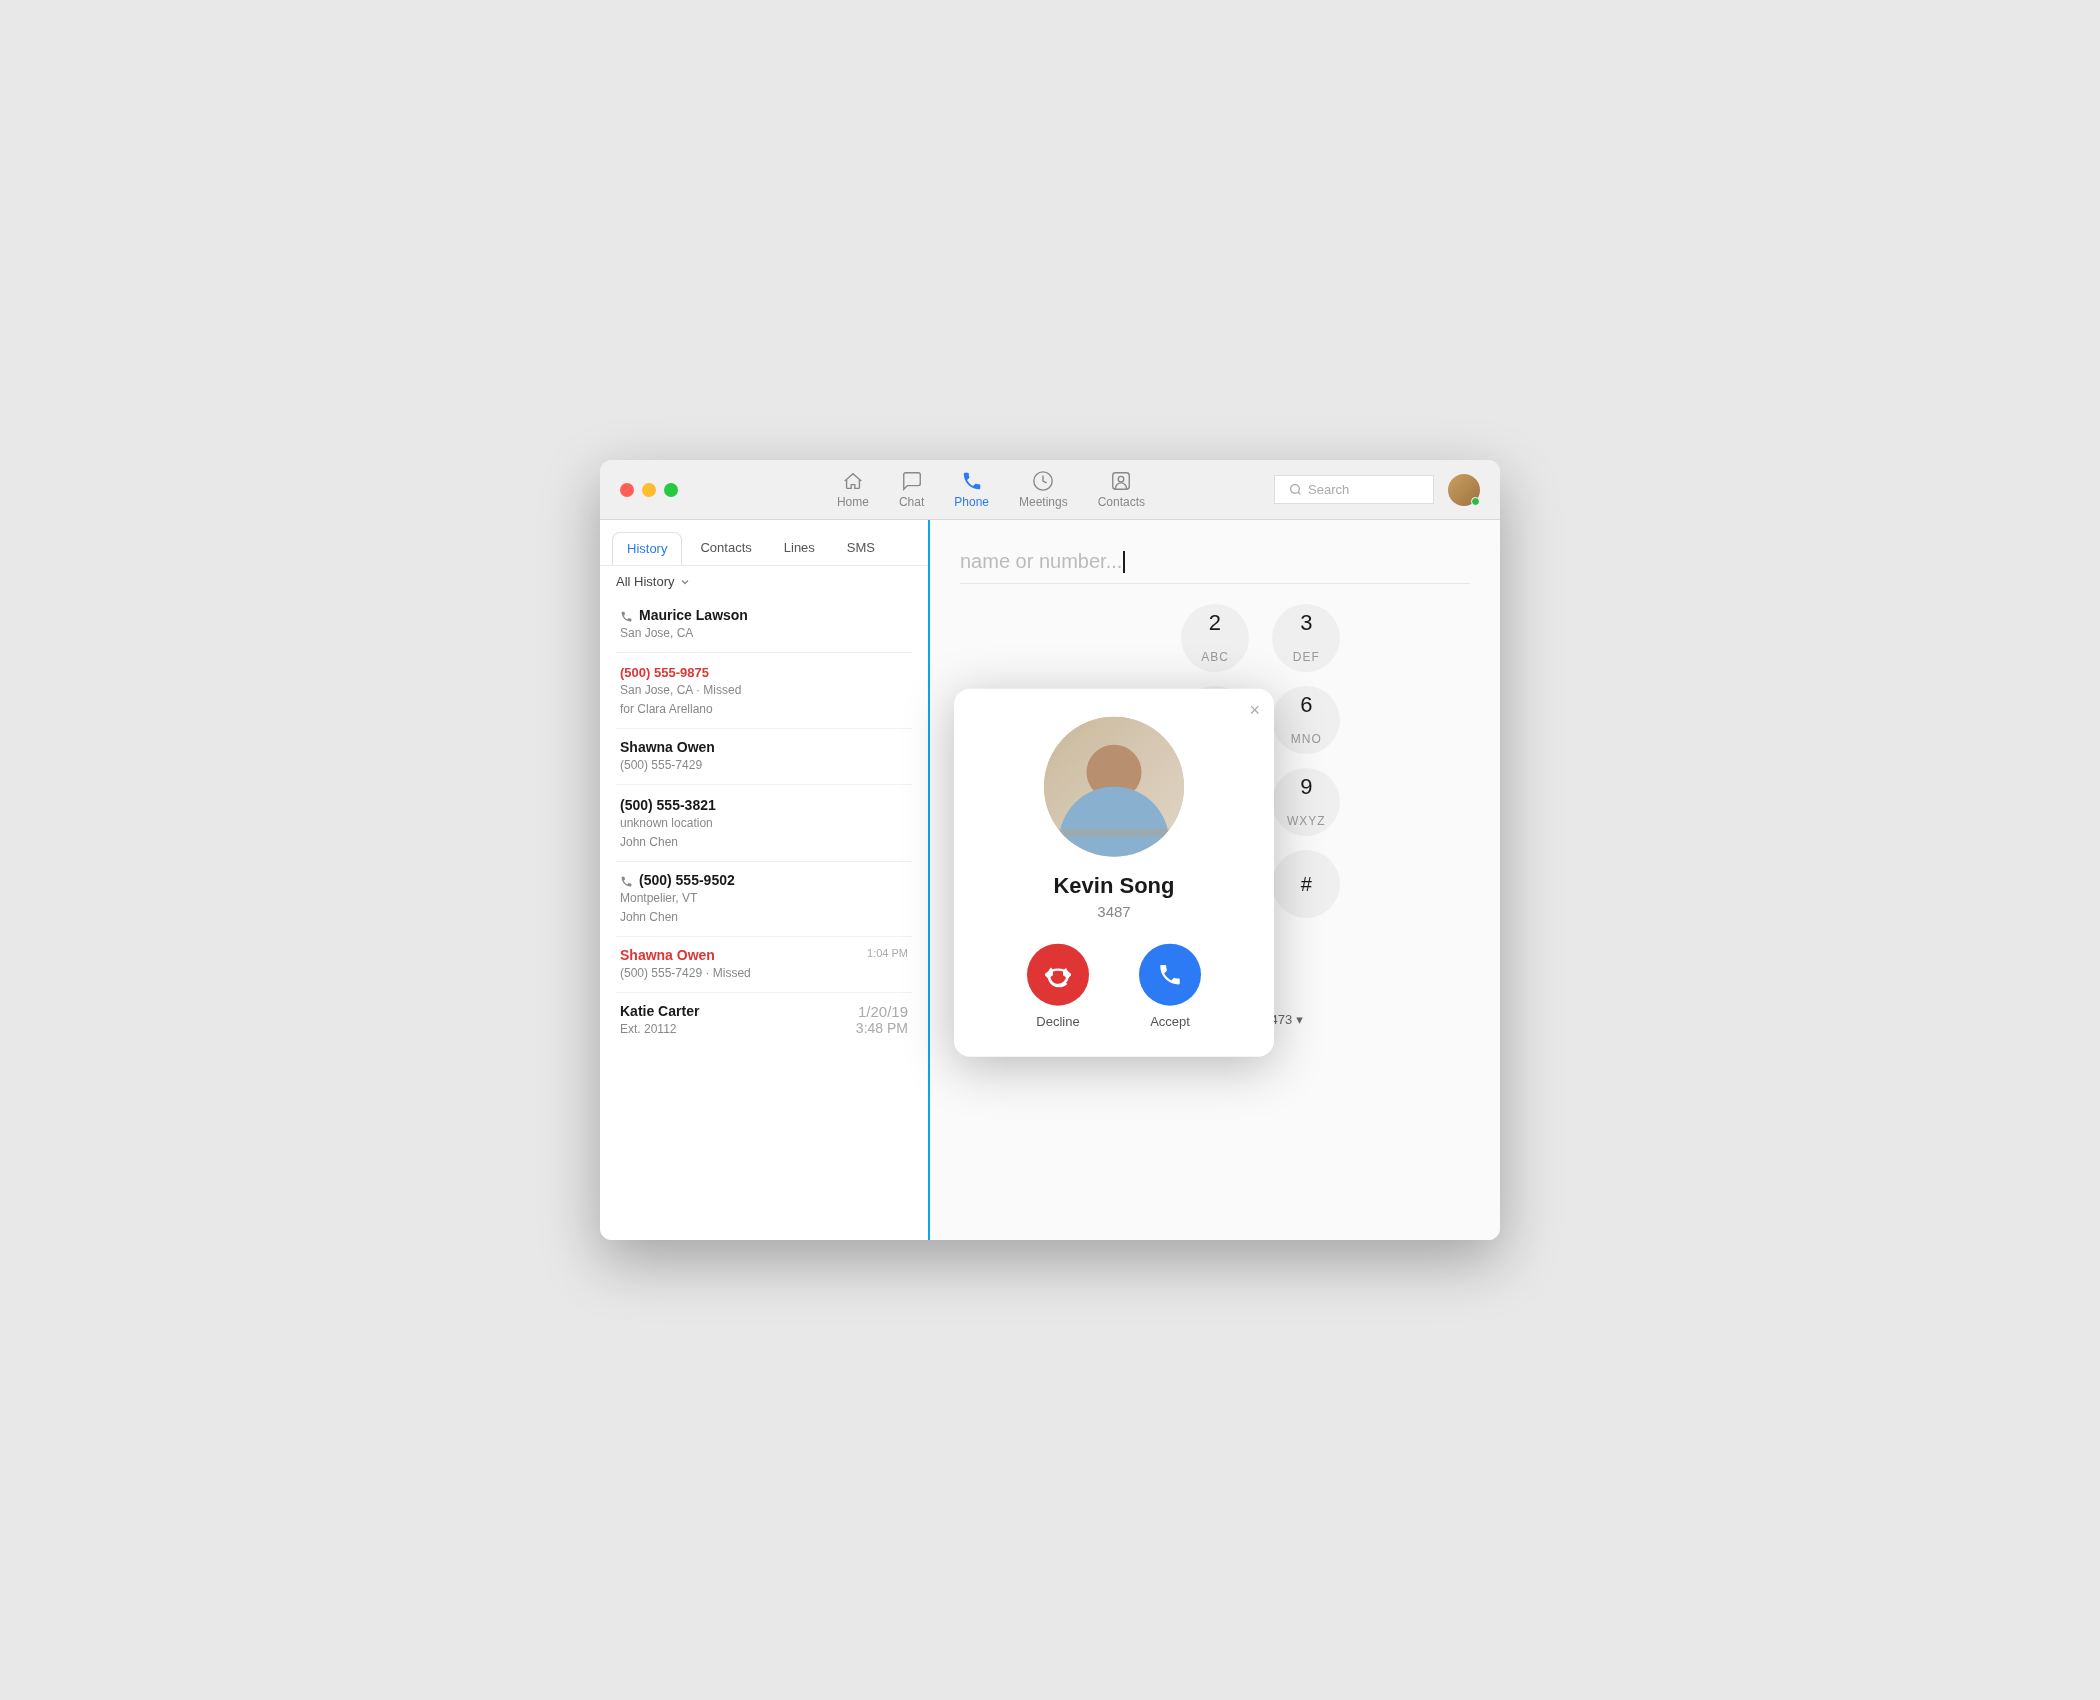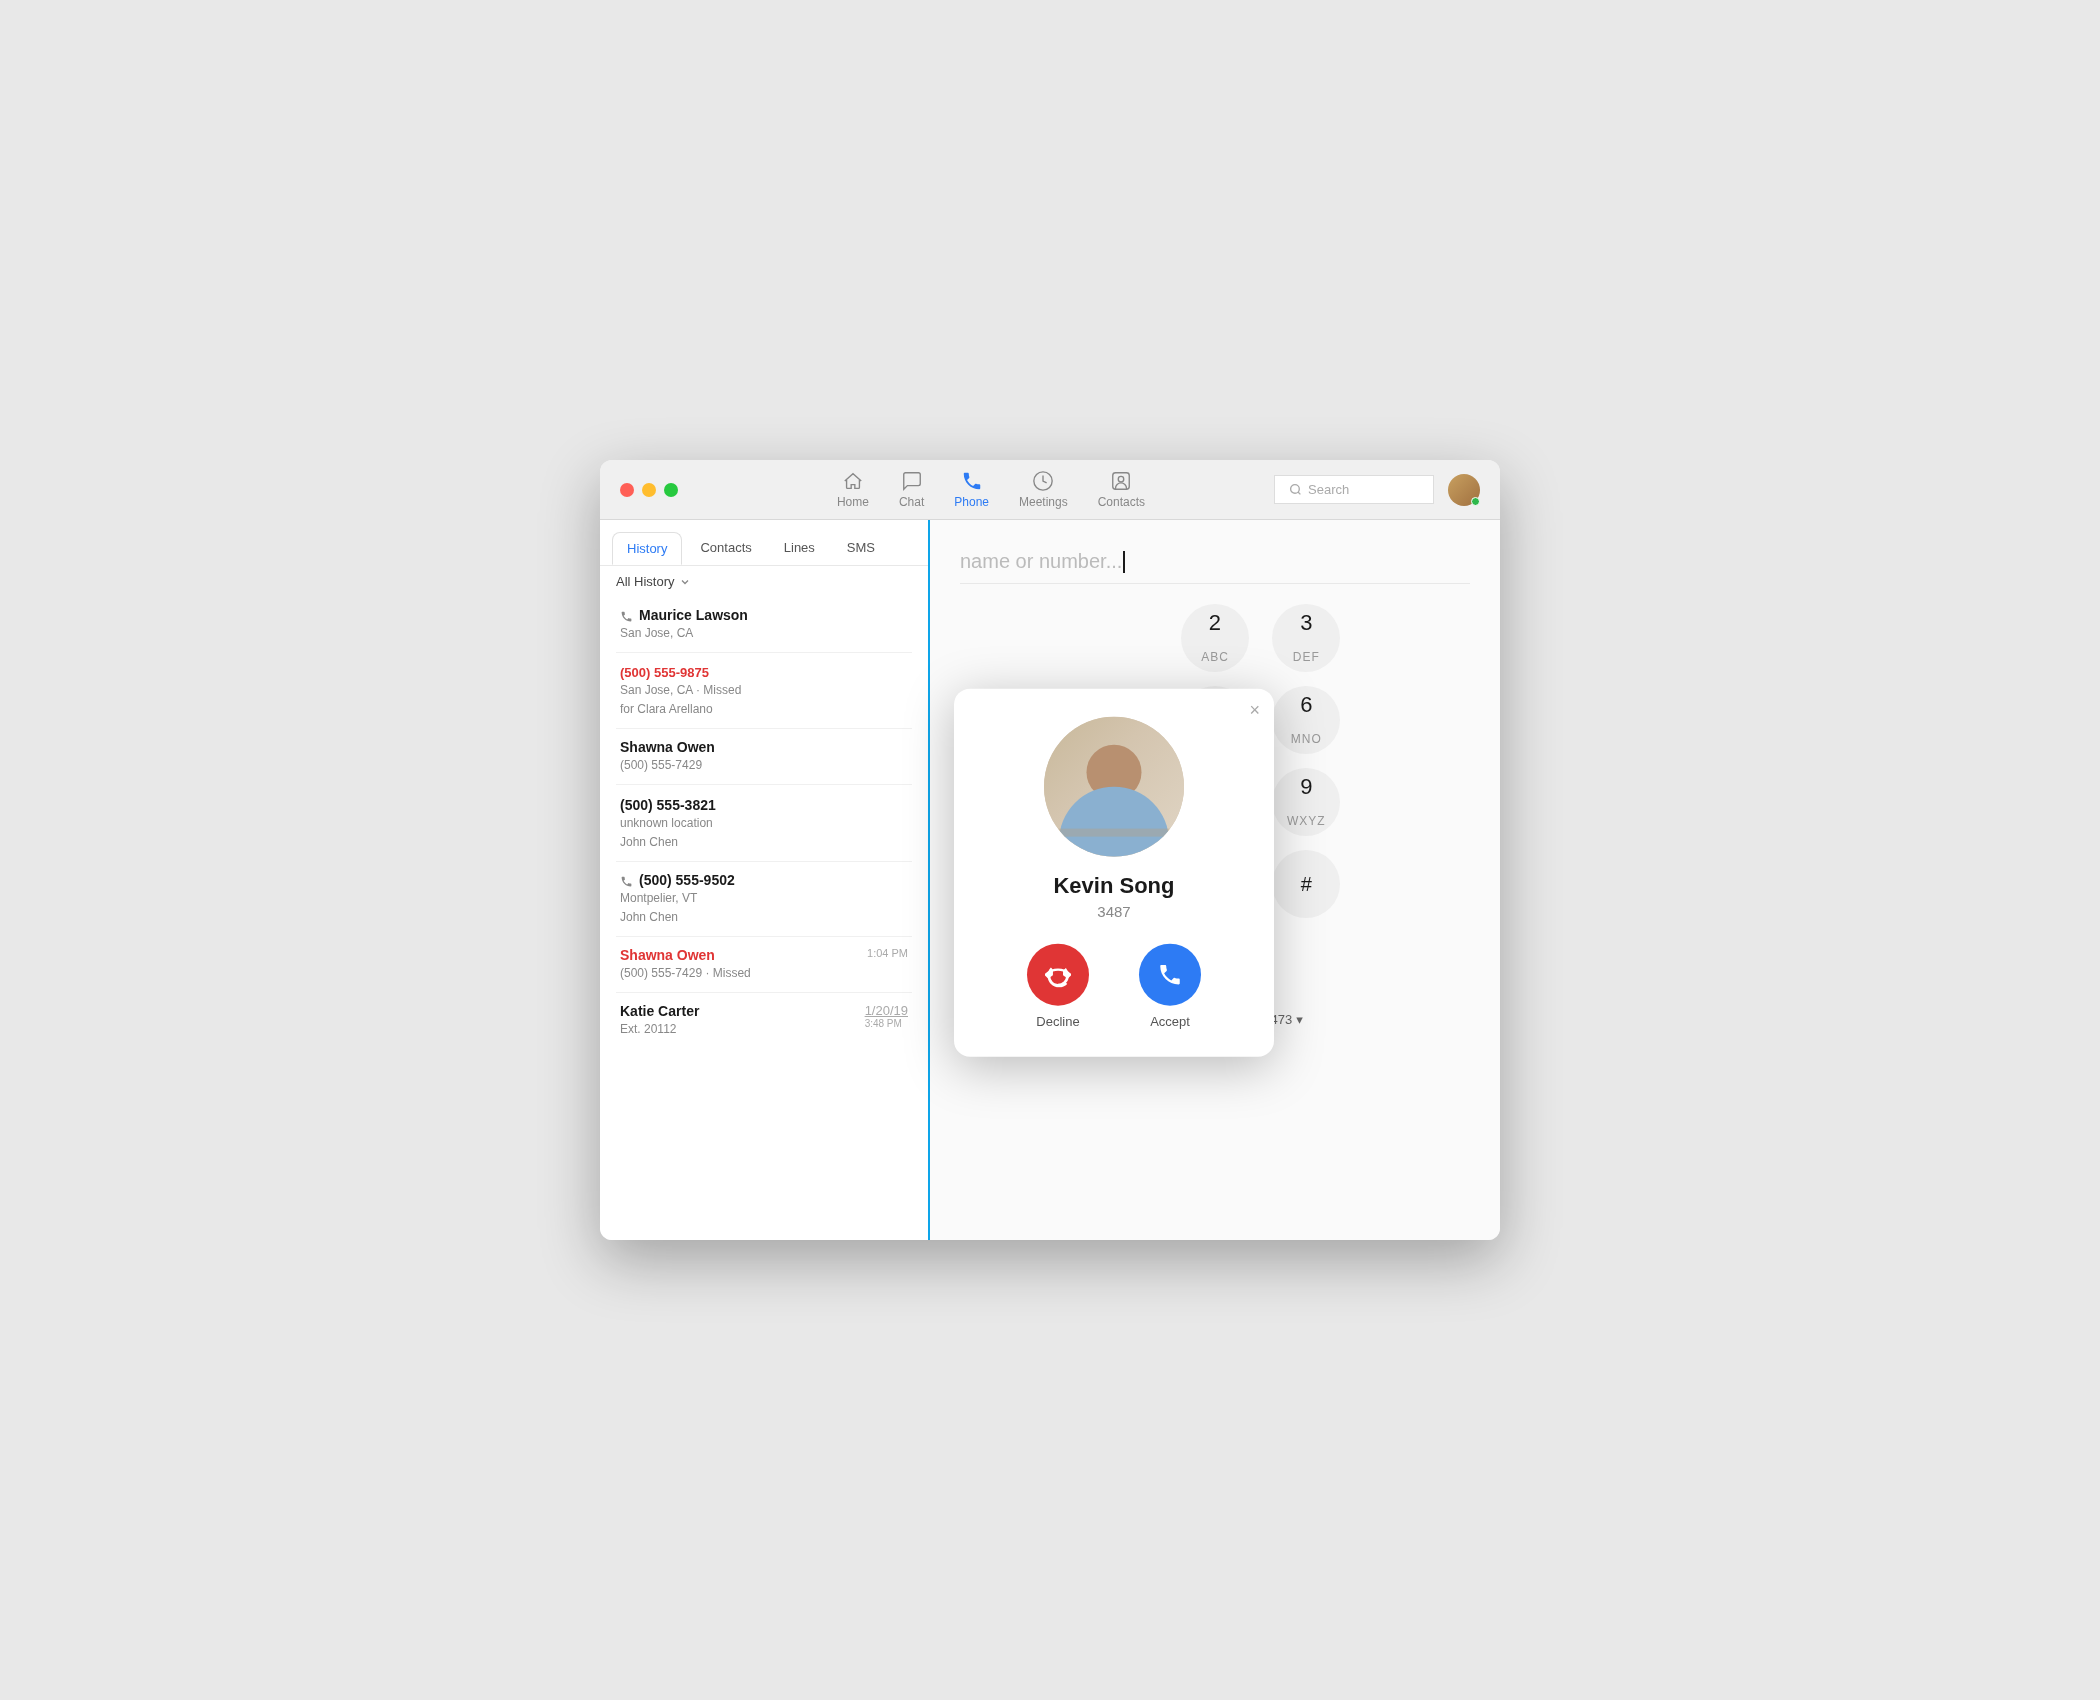--- a/index.html
+++ b/index.html
@@ -491,22 +491,22 @@
 
         <div class="history-item" style="position:relative">
           <div style="float:right;font-size:11px;color:#aaa;">1:04 PM</div>
           <div class="hi-name missed">Shawna Owen</div>
           <div class="hi-sub">(500) 555-7429 · Missed</div>
         </div>
         <div class="divider-item"></div>
 
         <div class="history-item" style="position:relative">
           <div style="float:right;">
-            <div style="font-size:13px;color:#aaa;text-align:right;text-decoration:underline;">1/20/19</div>
-            <div style="font-size:10px;color:#aaa;text-align:left;">3:48 PM</div>
+            <div style="font-size:15px;color:#aaa;text-align:right;">1/20/19</div>
+            <div style="font-size:14px;color:#aaa;text-align:right;">3:48 PM</div>
           </div>
           <div class="hi-name">Katie Carter</div>
           <div class="hi-sub">Ext. 20112</div>
         </div>
 
       </div>
     </div>
 
     <div class="right-panel">
       <div class="dialpad-area">

